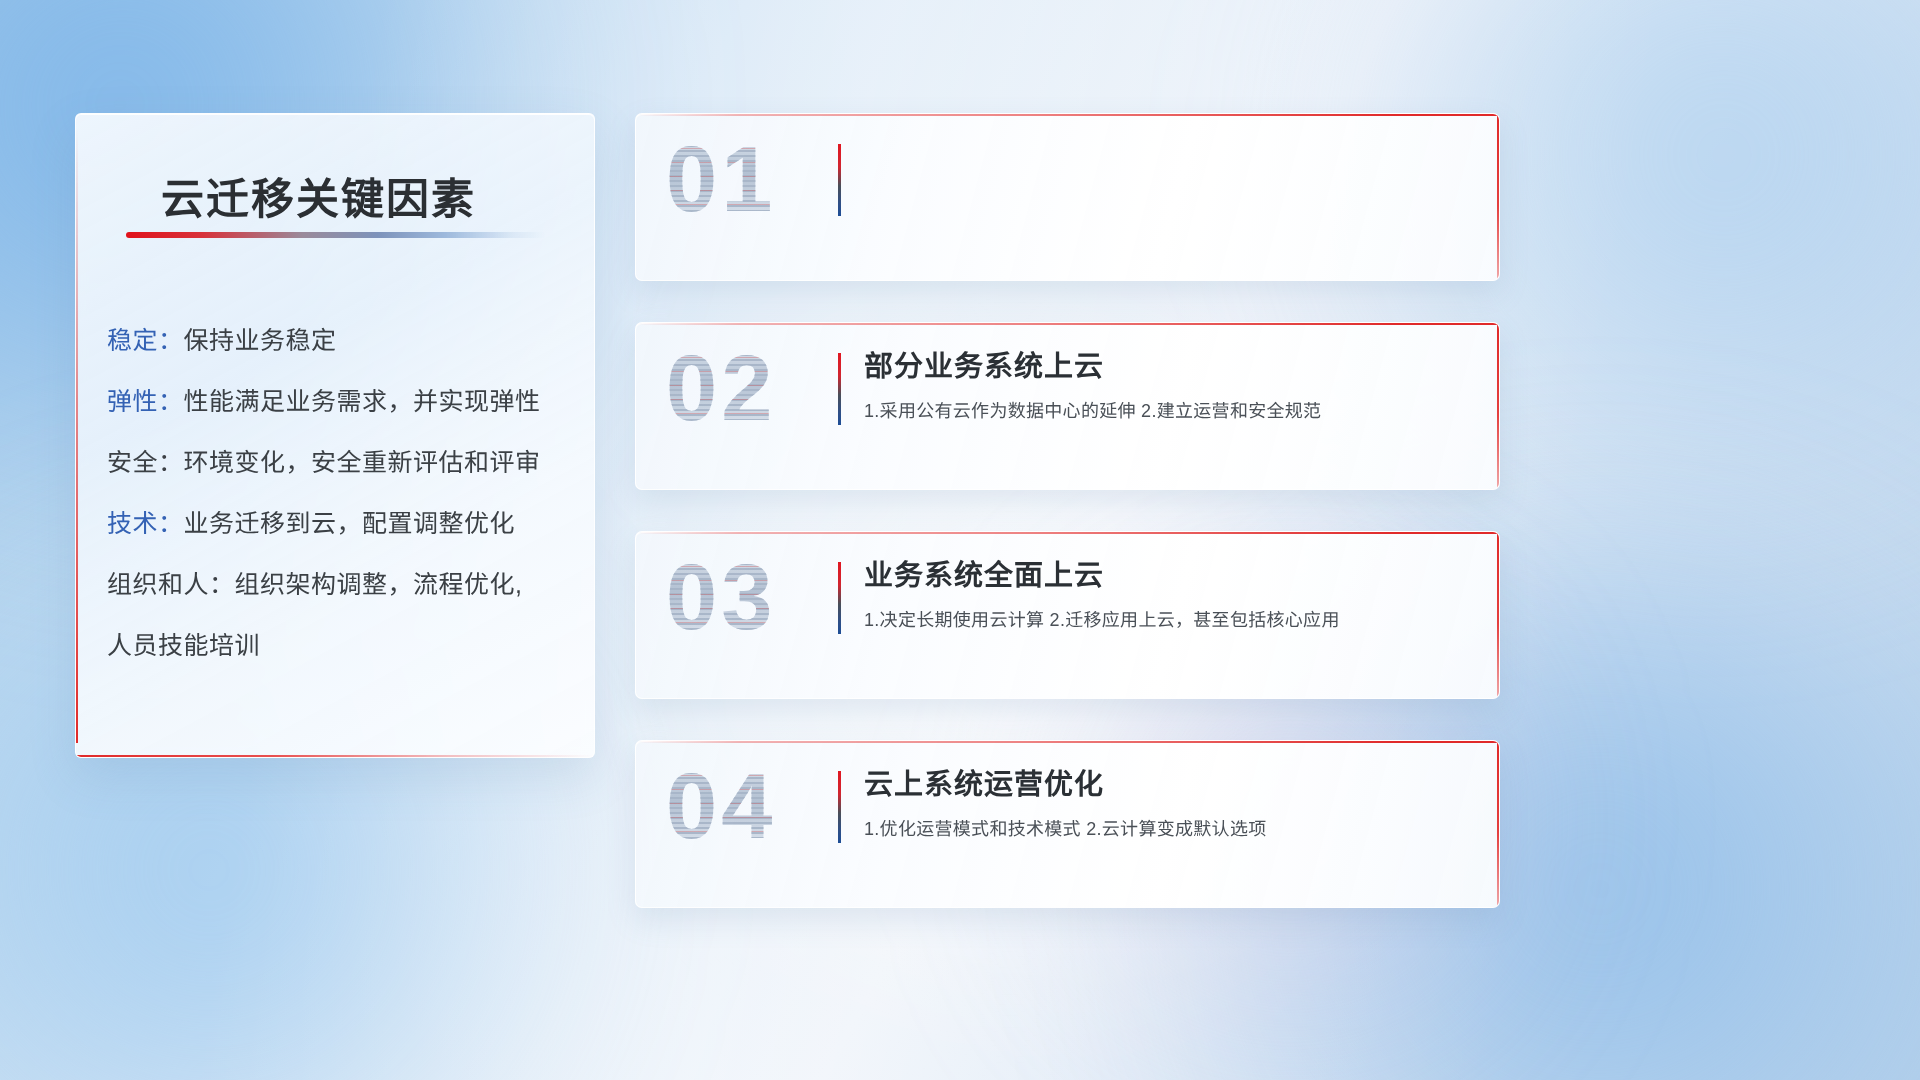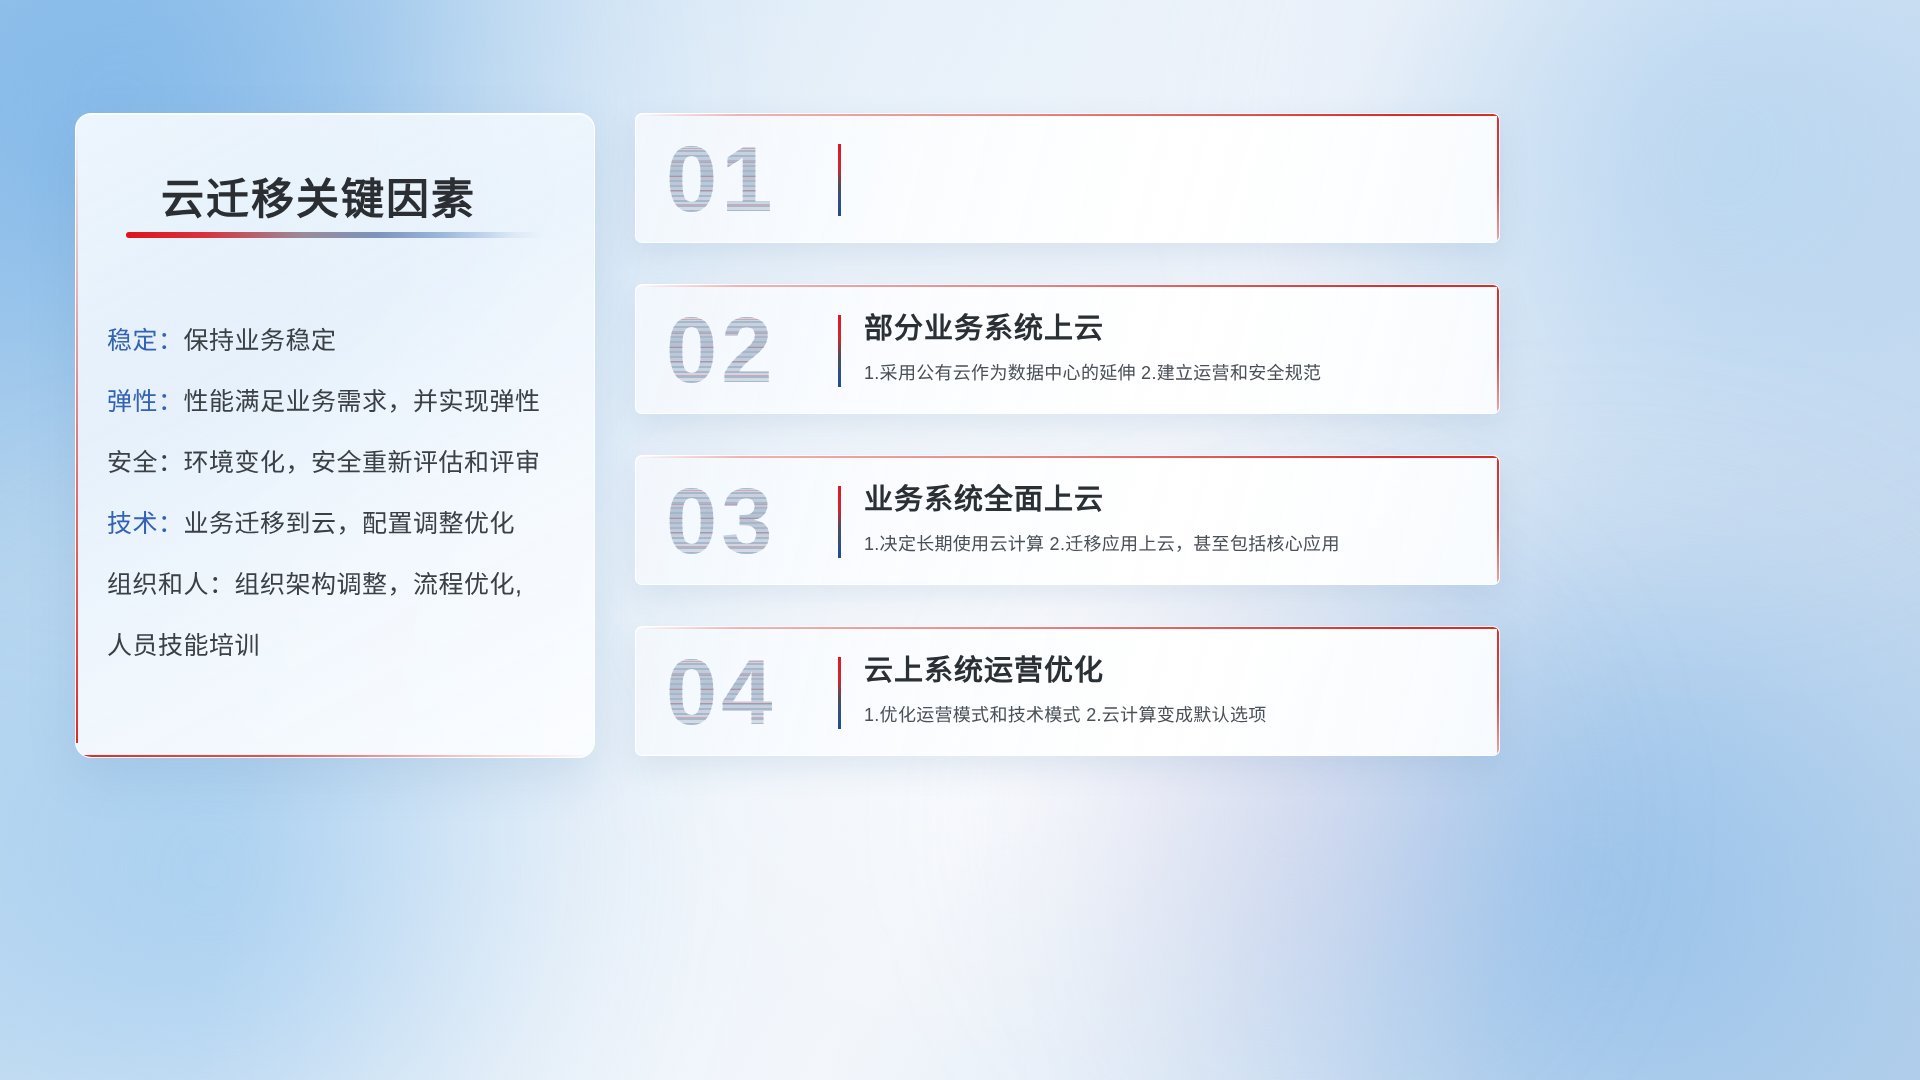--- a/index.html
+++ b/index.html
@@ -46,21 +46,21 @@
     position:absolute; inset:0;
     background:linear-gradient(100deg, rgba(255,255,255,0) 18%, rgba(255,255,255,.34) 42%, rgba(255,255,255,.10) 62%, rgba(255,255,255,0) 80%);
   }
 
   
   #stage { position:absolute; inset:0; }
 
   
   #left-panel {
     position:absolute; left:75px; top:113px; width:520px; height:645px;
-    border-radius:16px;
+    border-radius:6px;
     background:linear-gradient(152deg, rgba(246,250,254,.92) 0%, rgba(239,246,253,.86) 38%, rgba(246,250,254,.93) 70%, rgba(251,253,255,.95) 100%);
     border:1px solid rgba(255,255,255,.85);
     box-shadow:0 18px 48px rgba(90,130,175,.16), inset 0 1px 0 rgba(255,255,255,.9);
     backdrop-filter:blur(6px);
     overflow:hidden;
   }
   #left-panel::after {
     content:""; position:absolute; left:0; right:0; bottom:0; height:2px;
     background:linear-gradient(90deg,#e02a2a 0%, #e85050 38%, rgba(232,80,80,.35) 72%, rgba(232,80,80,0) 100%);
   }
@@ -82,21 +82,21 @@
   .panel-item {
     font-size:25px; line-height:61px; color:#3b4045;
     white-space:nowrap; letter-spacing:.5px;
   }
   .panel-item .k { color:#3462b4; }
   .panel-item .k.plain { color:#3b4045;margin-top:19px; }
 
   
   #cards { position:absolute; left:635px; top:113px; width:865px; }
   .card {
-    position:relative; height:130px; margin-bottom:41px;
+    position:relative; height:168px; margin-bottom:41px;
     border-radius:7px;
     background:linear-gradient(105deg, rgba(242,247,252,.93) 0%, rgba(250,252,255,.96) 30%, rgba(255,255,255,.98) 62%, rgba(250,252,254,.95) 100%);
     border:1px solid rgba(255,255,255,.9);
     box-shadow:0 12px 30px rgba(92,131,176,.15), inset 0 1px 0 rgba(255,255,255,.95);
     overflow:hidden;
     padding-left:31px;
   }
   .card::before {
     content:""; position:absolute; left:0; right:0; top:0; height:2px;
     background:linear-gradient(90deg, rgba(224,42,42,0) 0%, rgba(224,42,42,.35) 12%, rgba(232,90,90,.75) 45%, #e02a2a 88%, #e02a2a 100%);

